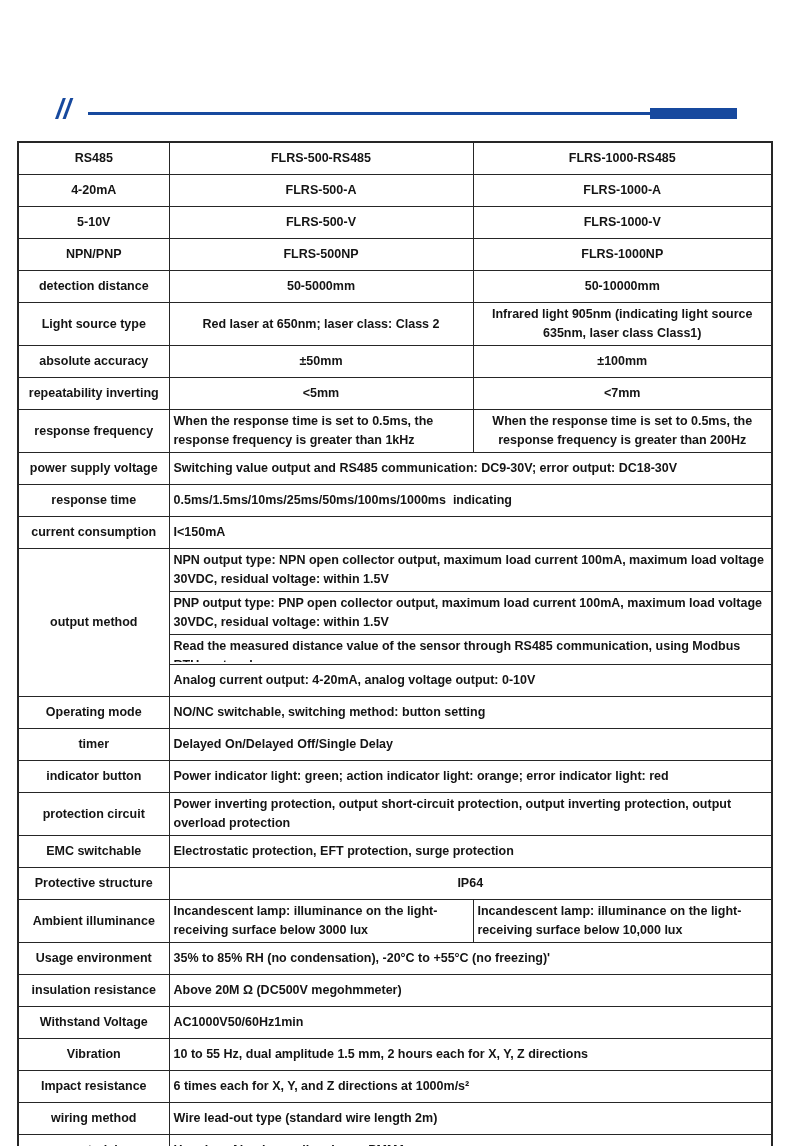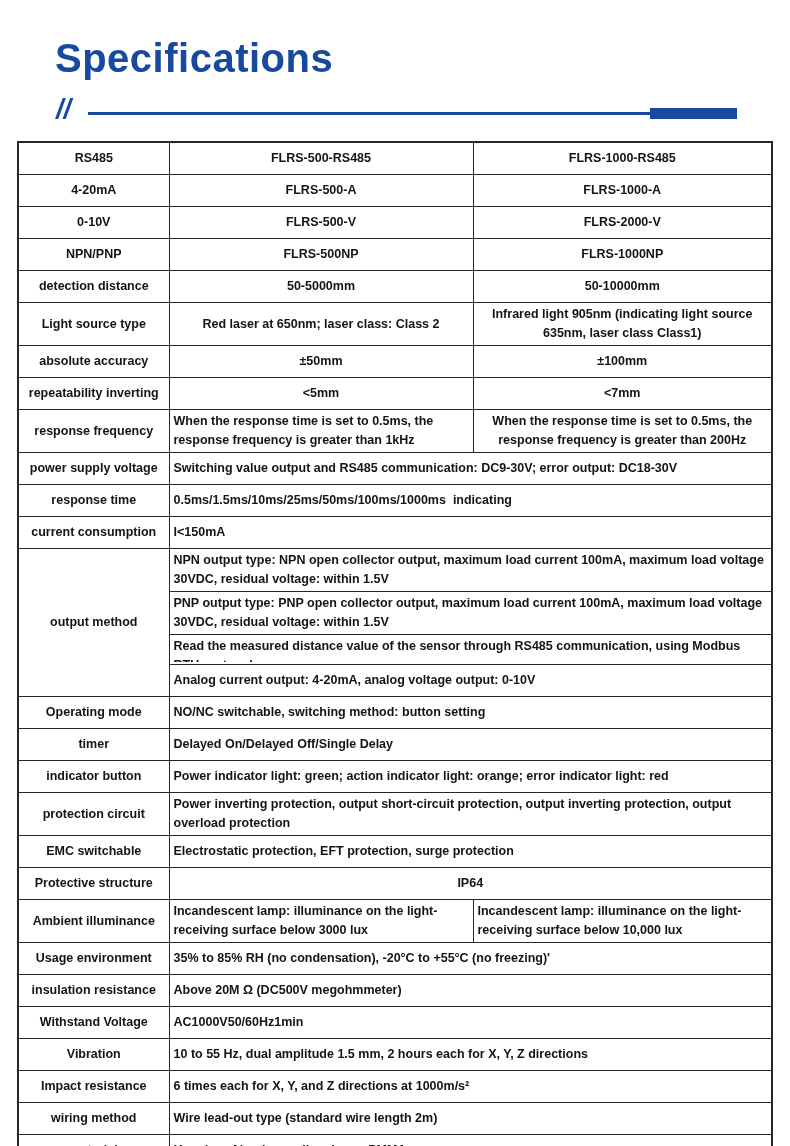--- a/index.html
+++ b/index.html
@@ -36,21 +36,20 @@
   .spec th.lbl { text-align: center; padding: 2px 8px; font-weight: 700; }
   .spec td.ac { text-align: center; margin-left: 16px; }
   .spec td.al { text-align: left; white-space: pre-wrap; }
   .spec td.clipped { vertical-align: top; padding-bottom: 0; }
   .spec td.clipped > div { height: 25px; overflow: hidden; white-space: pre-wrap; }
 </style>
 </head>
 <body>
 
 <div class="page">
-  <h1 class="title" style="color: rgb(23, 73, 158);">Specifications</h1>
   <div class="slashes" style="color: rgb(23, 73, 158);">//</div>
   <div class="rule-thin" style="background: rgb(23, 73, 158);"></div>
   <div class="rule-thick" style="background: rgb(23, 73, 158);"></div>
 
   <table class="spec">
     <colgroup>
       <col style="width:151px">
       <col style="width:304px">
       <col>
     </colgroup>
@@ -59,23 +58,23 @@
           <th class="lbl">RS485</th>
           <td class="ac">FLRS-500-RS485</td>
           <td class="ac">FLRS-1000-RS485</td>
         </tr>
         <tr>
           <th class="lbl">4-20mA</th>
           <td class="ac">FLRS-500-A</td>
           <td class="ac">FLRS-1000-A</td>
         </tr>
         <tr>
-          <th class="lbl">0-10V</th>
+          <th class="lbl">5-10V</th>
           <td class="ac">FLRS-500-V</td>
-          <td class="ac">FLRS-2000-V</td>
+          <td class="ac">FLRS-1000-V</td>
         </tr>
         <tr>
           <th class="lbl">NPN/PNP</th>
           <td class="ac">FLRS-500NP</td>
           <td class="ac">FLRS-1000NP</td>
         </tr>
         <tr>
           <th class="lbl">detection distance</th>
           <td class="ac">50-5000mm</td>
           <td class="ac">50-10000mm</td>

